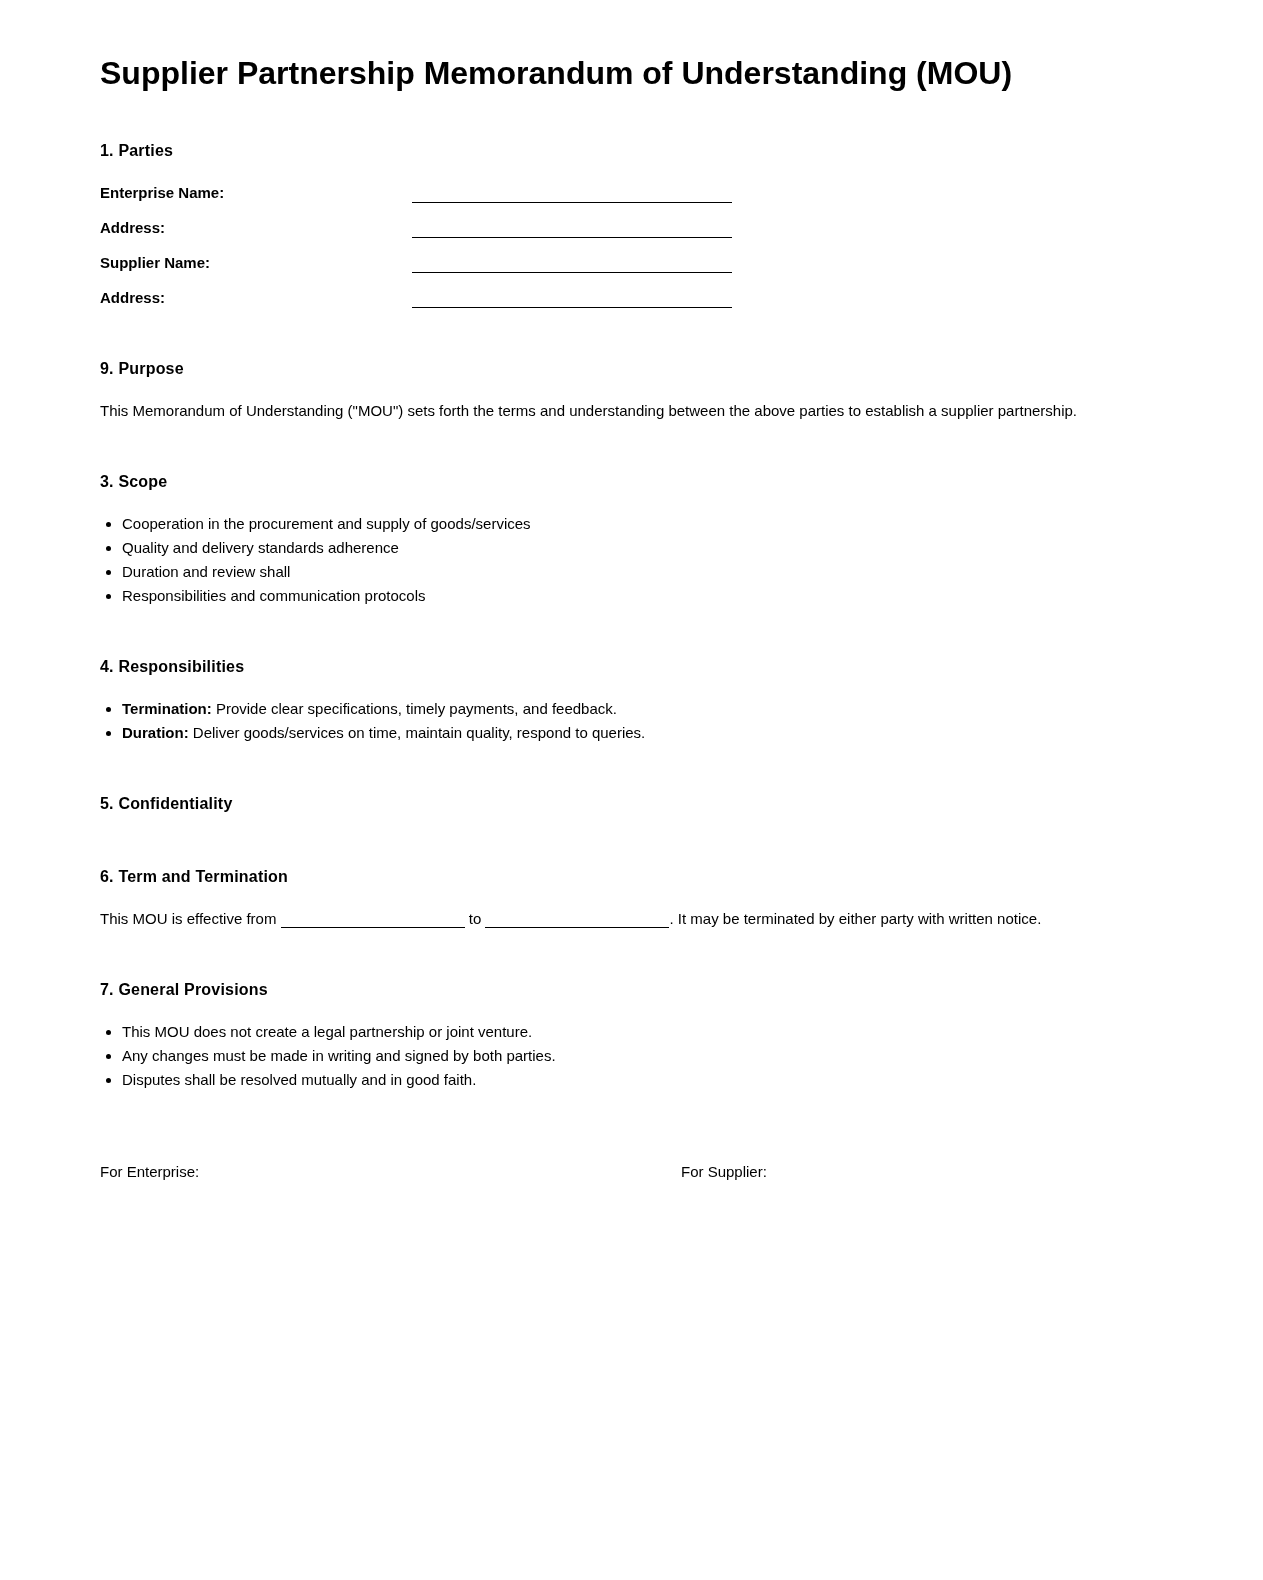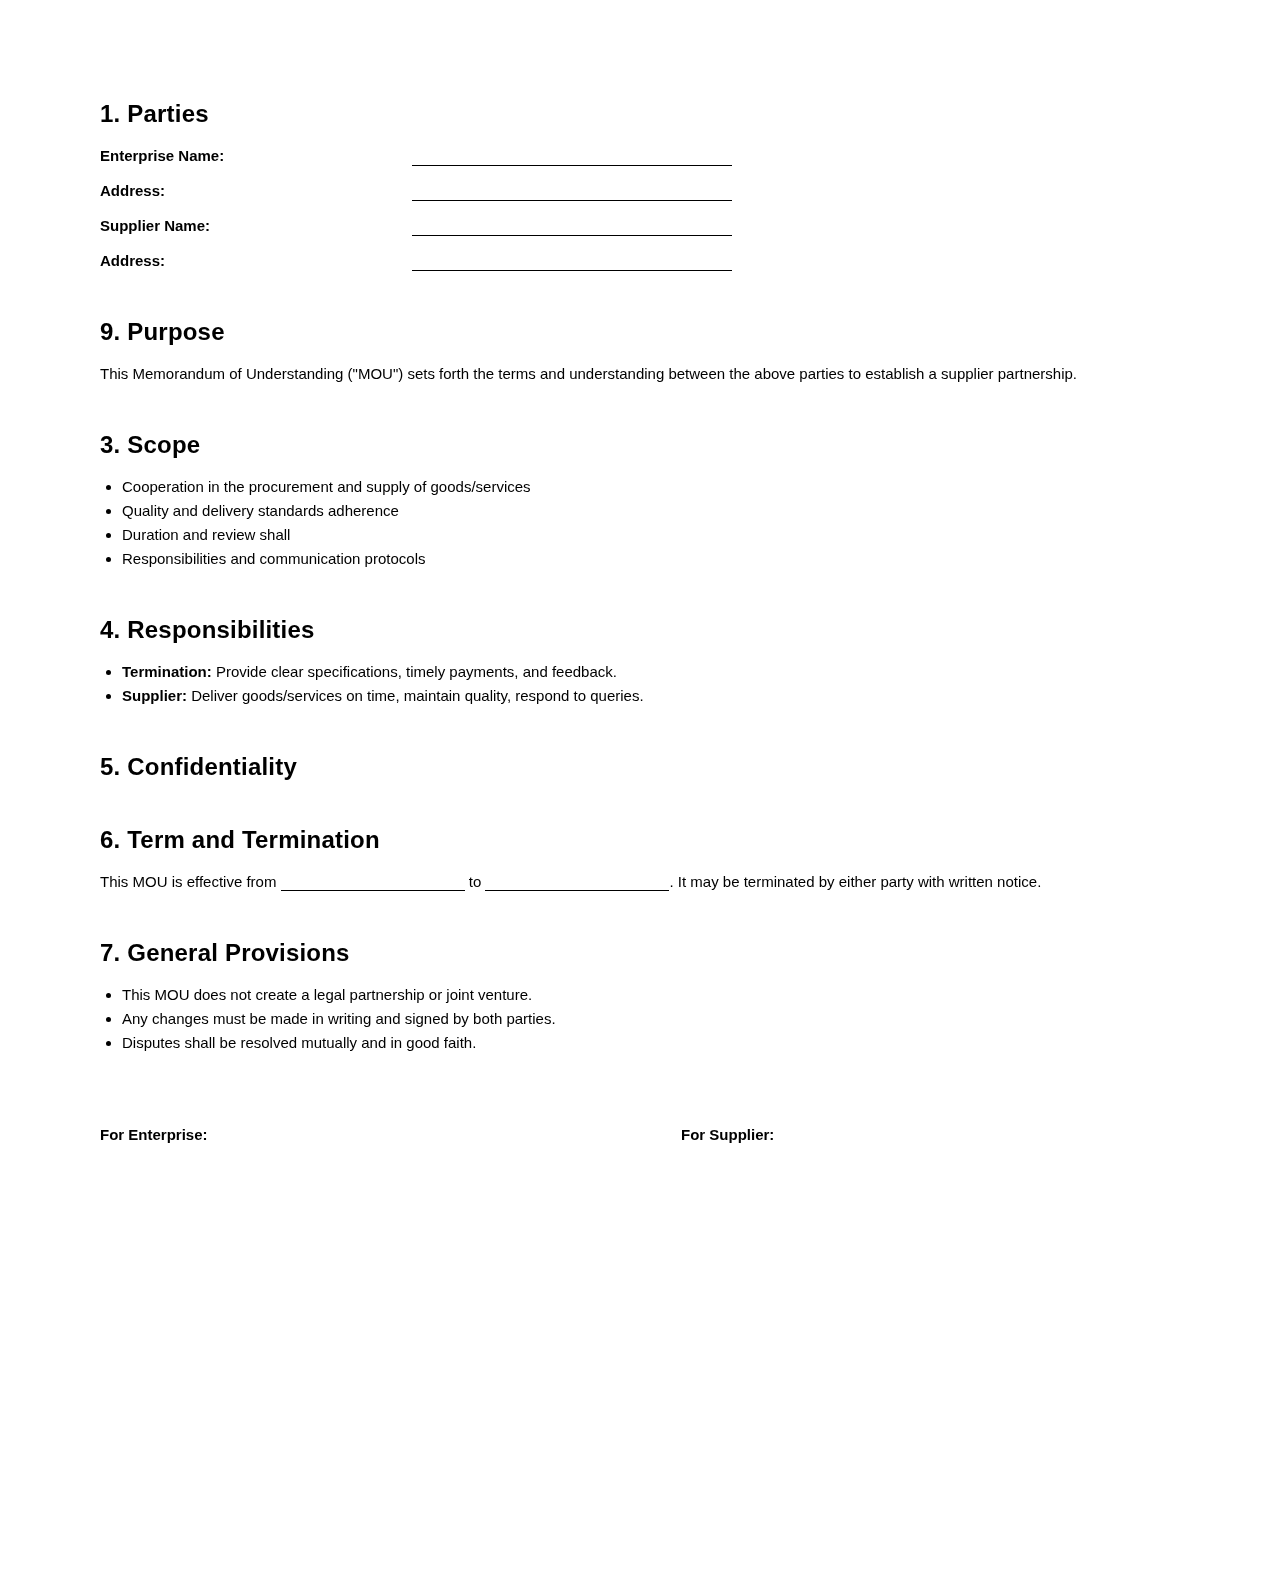--- a/index.html
+++ b/index.html
@@ -14,21 +14,21 @@
     padding: 55px 100px;
     overflow: hidden;
   }
   h1 {
     font-size: 32px;
     line-height: 37px;
     font-weight: 700;
     margin: 0 0 26px 0;
   }
   h2 {
-    font-size: 24px;
+    font-size: 16px;
     line-height: 29px;
     font-weight: 700;
     margin: 44px 0 16px 0;
     letter-spacing: 0.2px;
   }
   p { margin: 15px 0; }
   ul { margin: 15px 0; padding-left: 22px; }
   li { line-height: 24px; }
   strong, b { font-weight: 700; }
 
@@ -55,28 +55,29 @@
   .field-line {
     width: 320px;
     border-bottom: 1.5px solid #000000;
     height: 22px;
   }
 
   .sig-row {
     display: flex;
     margin-top: 68px;
   }
-  .sig-col { font-weight: 700; }
+  .sig-col { font-weight: 400; }
   .sig-col-left { width: 581px; }
 </style>
 </head>
 <body>
 
 <main class="doc">
 
+  <h1>Supplier Partnership Memorandum of Understanding (MOU)</h1>
 
 
   <section>
     <h2>1. Parties</h2>
     <div class="field-row">
       <span class="field-label">Enterprise Name:</span>
       <span class="field-line"></span>
     </div>
     <div class="field-row">
       <span class="field-label">Address:</span>
@@ -104,21 +105,21 @@
       <li>Quality and delivery standards adherence</li>
       <li>Duration and review shall</li>
       <li>Responsibilities and communication protocols</li>
     </ul>
   </section>
 
   <section>
     <h2>4. Responsibilities</h2>
     <ul>
       <li><strong>Termination:</strong><span> Provide clear specifications, timely payments, and feedback.</span></li>
-      <li><strong>Supplier:</strong><span> Deliver goods/services on time, maintain quality, respond to queries.</span></li>
+      <li><strong>Duration:</strong><span> Deliver goods/services on time, maintain quality, respond to queries.</span></li>
     </ul>
   </section>
 
   <section>
     <h2>5. Confidentiality</h2>
   </section>
 
   <section>
     <h2>6. Term and Termination</h2>
     <p><span>This MOU is effective from</span>

